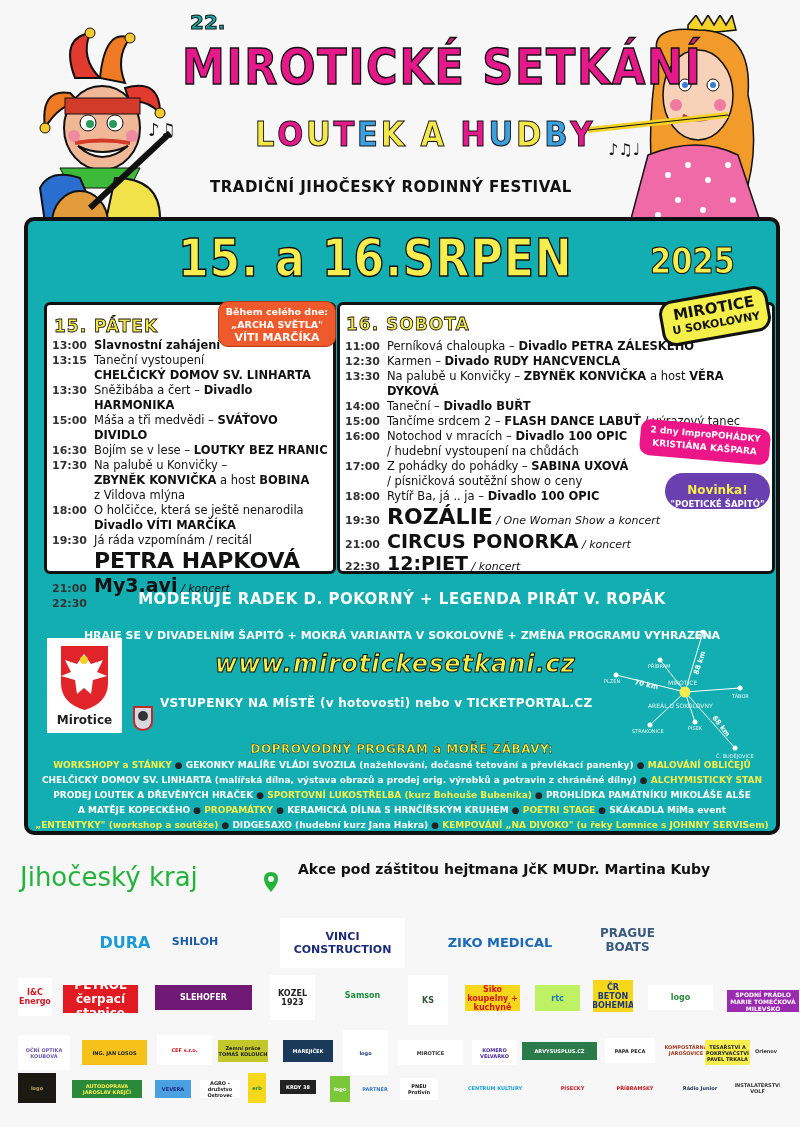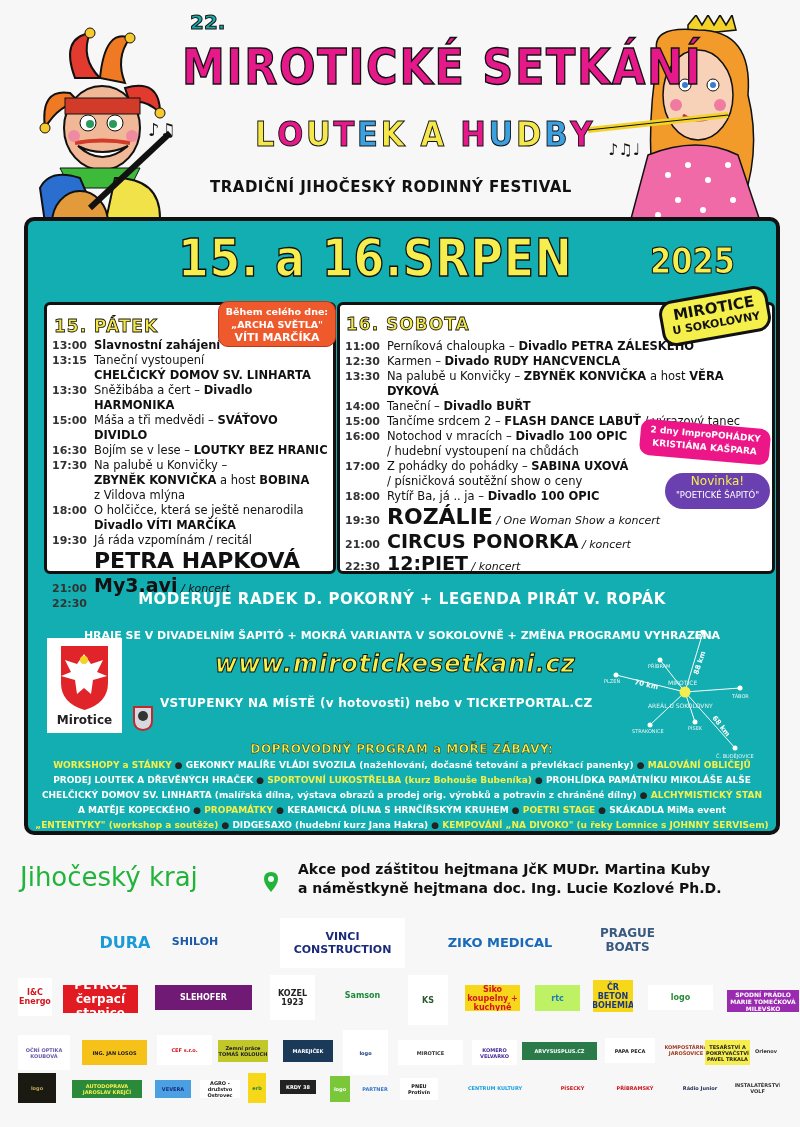--- a/index.html
+++ b/index.html
@@ -41,21 +41,21 @@
   .sched i { font-style: italic; font-size: 11px; }
   .fri-list { left: 52px; top: 338px; width: 282px; }
   .sat-list { left: 345px; top: 339px; width: 420px; }
 
   
   .badge-archa { left: 218px; top: 301px; width: 118px; height: 46px; background: #ef5a2c; color: #fff; border-radius: 10px; text-align: center; font-weight: bold; font-size: 9.5px; line-height: 13px; padding-top: 3px; border: 1.5px solid #b8391a; }
   .badge-archa .b2 { font-size: 11px; }
   .badge-mirotice { left: 660px; top: 293px; width: 110px; height: 46px; background: #f4ef4a; border: 3px solid #111; border-radius: 14px; transform: rotate(-10deg); text-align: center; font-weight: bold; font-size: 15px; line-height: 16px; padding-top: 4px; }
   .badge-mirotice .s { font-size: 11px; }
   .badge-impro { left: 640px; top: 424px; width: 130px; height: 36px; background: #ec1689; color: #fff; border-radius: 10px; transform: rotate(5deg); text-align: center; font-weight: bold; font-size: 9px; line-height: 13px; padding-top: 4px; }
-  .badge-novinka { left: 665px; top: 473px; width: 105px; height: 36px; background: #6a3fb0; color: #fff; border-radius: 20px; text-align: center; font-weight: normal; line-height: 14px; padding-top: 1px; }
+  .badge-novinka { left: 665px; top: 473px; width: 105px; height: 36px; background: #6a3fb0; color: #fff; border-radius: 20px; text-align: center; font-weight: bold; line-height: 14px; padding-top: 10px; }
   .badge-novinka .n1 { font-size: 12px; color: #f6ee4e; }
   .badge-novinka .n2 { font-size: 8.5px; }
 
   
   .moder { left: 24px; top: 590px; width: 756px; text-align: center; font-size: 15px; font-weight: bold; color: #fff; letter-spacing: 0.5px; white-space: nowrap; }
   .hraje { left: 24px; top: 613px; width: 756px; text-align: center; font-size: 11px; font-weight: bold; color: #fff; white-space: nowrap; margin-top: 16px; }
 
   .coat-box { left: 47px; top: 638px; width: 75px; height: 95px; background: #fff; }
   .coat-label { left: 47px; top: 713px; width: 75px; text-align: center; font-size: 12px; font-weight: bold; color: #222; }
   .kovar { left: 132px; top: 705px; width: 22px; height: 26px; }
@@ -338,34 +338,33 @@
   <g fill="#fff" font-size="7" font-weight="bold">
     <text transform="translate(108,45) rotate(-72)">88 km</text>
     <text transform="translate(44,54) rotate(13)">70 km</text>
     <text transform="translate(122,88) rotate(52)">68 km</text>
   </g>
 </svg>
 
 <div class="abs dopro-title">DOPROVODNÝ PROGRAM a MOŘE ZÁBAVY:</div>
 <div class="abs dopro" id="dopro">
     <div><span class="y">WORKSHOPY a STÁNKY</span><span class="dot"> ● </span><span>GEKONKY MALÍŘE VLÁDI SVOZILA (nažehlování, dočasné tetování a převlékací panenky)</span><span class="dot"> ● </span><span class="y">MALOVÁNÍ OBLIČEJŮ</span></div>
+    <div><span>CHELČICKÝ DOMOV SV. LINHARTA (malířská dílna, výstava obrazů a prodej orig. výrobků a potravin z chráněné dílny)</span><span class="dot"> ● </span><span class="y">ALCHYMISTICKÝ STAN</span></div>
     <div><span>PRODEJ LOUTEK A DŘEVĚNÝCH HRAČEK</span><span class="dot"> ● </span><span class="y">SPORTOVNÍ LUKOSTŘELBA (kurz Bohouše Bubeníka)</span><span class="dot"> ● </span><span>PROHLÍDKA PAMÁTNÍKU MIKOLÁŠE ALŠE</span></div>
-    <div><span>CHELČICKÝ DOMOV SV. LINHARTA (malířská dílna, výstava obrazů a prodej orig. výrobků a potravin z chráněné dílny)</span><span class="dot"> ● </span><span class="y">ALCHYMISTICKÝ STAN</span></div>
     <div><span>A MATĚJE KOPECKÉHO</span><span class="dot"> ● </span><span class="y">PROPAMÁTKY</span><span class="dot"> ● </span><span>KERAMICKÁ DÍLNA S HRNČÍŘSKÝM KRUHEM</span><span class="dot"> ● </span><span class="y">POETRI STAGE</span><span class="dot"> ● </span><span>SKÁKADLA MiMa event</span></div>
     <div><span class="y">„ENTENTYKY" (workshop a soutěže)</span><span class="dot"> ● </span><span>DIDGESAXO (hudební kurz Jana Hakra)</span><span class="dot"> ● </span><span class="y">KEMPOVÁNÍ „NA DIVOKO" (u řeky Lomnice s JOHNNY SERVISem)</span></div>
   </div>
 
 <div class="abs jck">Jihočeský kraj</div>
 <svg class="abs pin" viewBox="0 0 14 20">
   <path d="M7 0 Q14 0 14 7 Q14 12 7 20 Q0 12 0 7 Q0 0 7 0 Z" fill="#22b43a"></path>
   <circle cx="7" cy="7" r="3" fill="#f7f7f7"></circle>
 </svg>
 <div class="abs patron">
   <div>Akce pod záštitou hejtmana JčK MUDr. Martina Kuby</div>
-  <div>a náměstkyně hejtmana doc. Ing. Lucie Kozlové Ph.D.</div>
 </div>
 
 <div id="sponsors">
     <div class="logo" style="left: 95px; top: 932px; width: 60px; height: 20px; background: transparent; color: rgb(26, 154, 216); font-size: 16px;">DURA</div>
     <div class="logo" style="left: 160px; top: 926px; width: 70px; height: 30px; background: transparent; color: rgb(26, 90, 168); font-size: 11px;">SHILOH</div>
     <div class="logo" style="left: 280px; top: 918px; width: 125px; height: 50px; background: rgb(255, 255, 255); color: rgb(27, 43, 122); font-size: 11px;">VINCI CONSTRUCTION</div>
     <div class="logo" style="left: 298px; top: 948px; width: 90px; height: 14px; background: transparent; color: rgb(255, 255, 255); font-size: 5px;"></div>
     <div class="logo" style="left: 445px; top: 925px; width: 110px; height: 35px; background: transparent; color: rgb(26, 106, 186); font-size: 13px;">ZIKO MEDICAL</div>
     <div class="logo" style="left: 585px; top: 915px; width: 85px; height: 50px; background: transparent; color: rgb(58, 90, 128); font-size: 12px;">PRAGUE BOATS</div>
     <div class="logo" style="left: 18px; top: 978px; width: 34px; height: 38px; background: rgb(255, 255, 255); color: rgb(211, 22, 29); font-size: 8px;">I&amp;C Energo</div>

